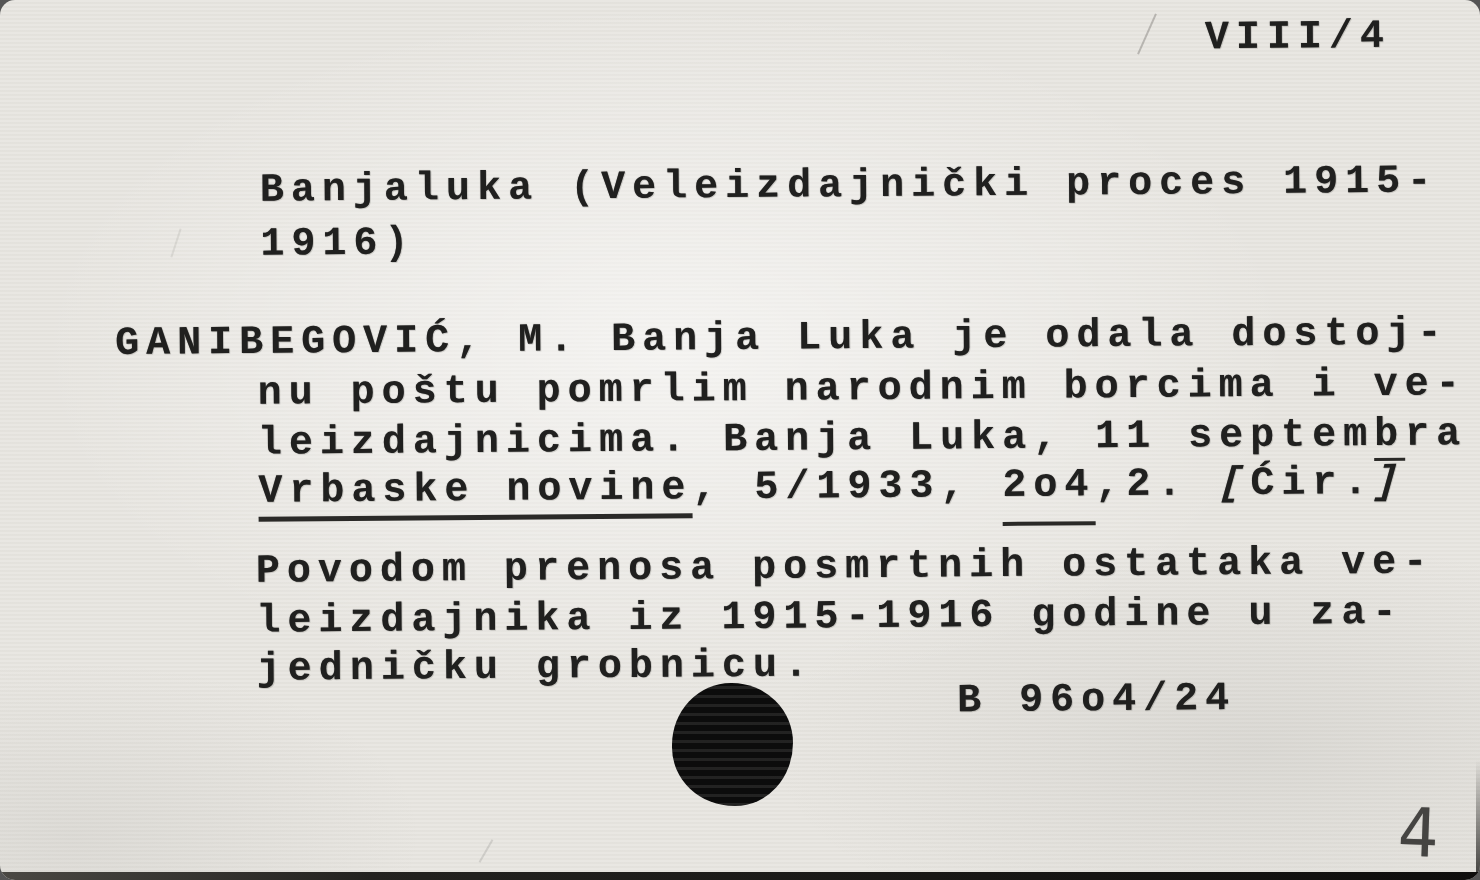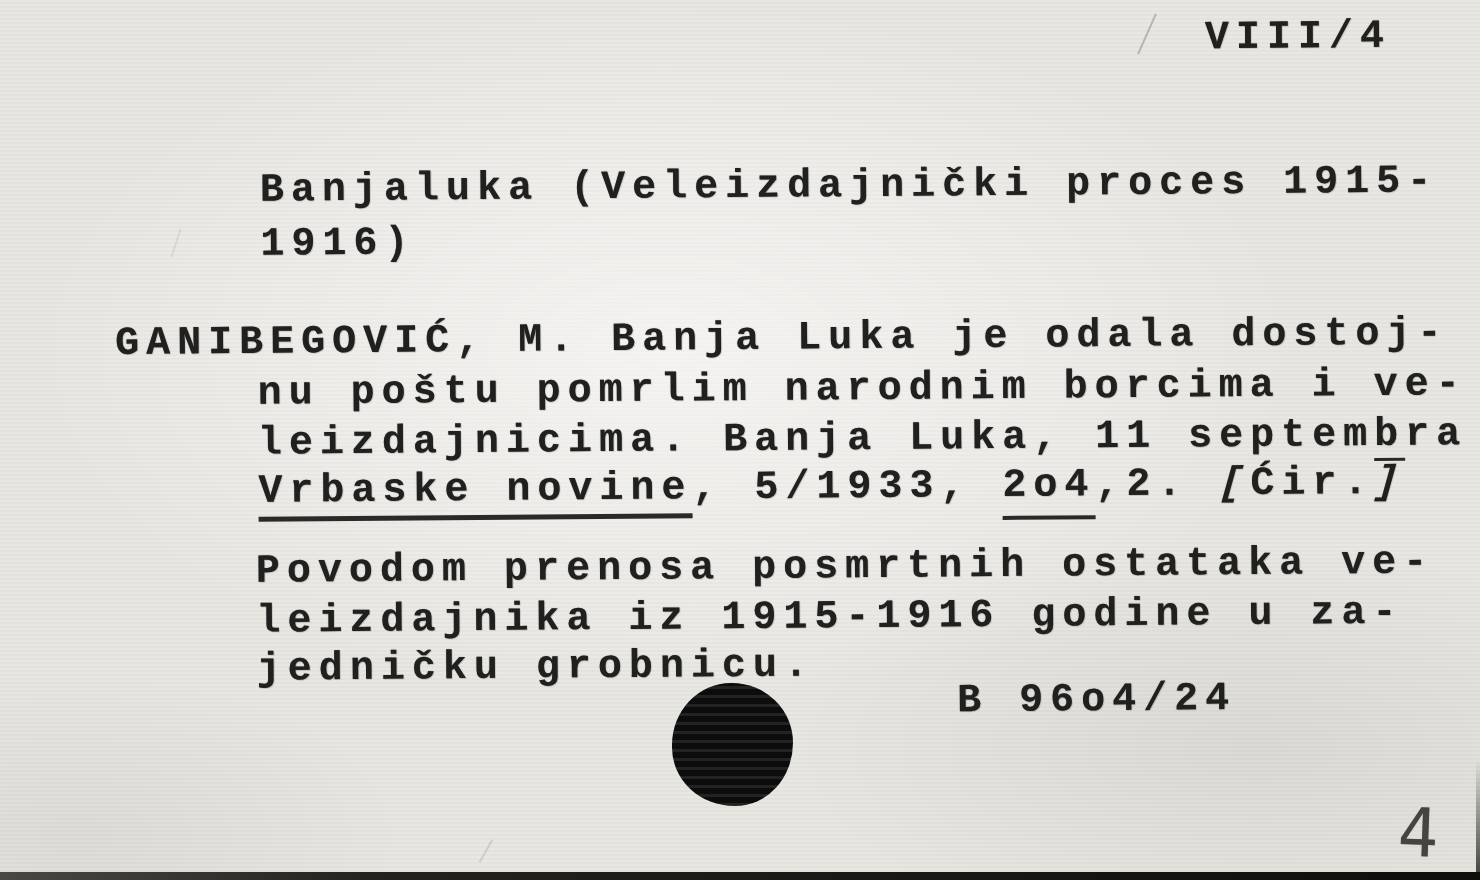--- a/index.html
+++ b/index.html
@@ -5,35 +5,36 @@
   html,body{margin:0;padding:0;background:#555;}
   .stage{
     position:relative;width:1480px;height:880px;overflow:hidden;
     background:
       radial-gradient(ellipse 900px 500px at 45% 40%, rgba(255,255,255,0.55), rgba(255,255,255,0) 70%),
       radial-gradient(ellipse 700px 300px at 85% 85%, rgba(120,120,115,0.12), rgba(120,120,115,0) 70%),
       radial-gradient(ellipse 500px 250px at 5% 95%, rgba(120,120,115,0.10), rgba(120,120,115,0) 70%),
       repeating-linear-gradient(0deg, rgba(160,158,150,0.06) 0 2px, rgba(255,255,255,0.05) 2px 4px),
       #e8e6e1;
     font-family:"Liberation Mono","DejaVu Sans Mono",monospace;
+    border-radius:15px;
   }
   .typed{
     position:absolute;inset:0;
     transform:rotate(-0.45deg);
     color:#20201f;
     font-weight:bold;
     font-size:40px;
     letter-spacing:7px;
     line-height:1;
     white-space:pre;
     text-shadow:0 0 1px rgba(40,38,36,0.55), 1px 1px 0 rgba(40,38,36,0.12);
   }
   .line{position:absolute;}
   .u-journal{border-bottom:5px solid #2a2927;padding-bottom:3px;}
-  .u-pages{border-bottom:4px solid #2a2927;padding-bottom:8px;text-align:right;}
+  .u-pages{border-bottom:4px solid #2a2927;padding-bottom:14px;text-align:right;}
   .u-char{border-bottom:3px solid #2a2927;padding-bottom:1px;}
   .bracket{display:inline-block;transform:skewX(-16deg);}
   .ink-blot{
     position:absolute;left:672px;top:683px;width:121px;height:123px;
     background:
       repeating-linear-gradient(0deg, rgba(235,233,228,0.10) 0 3px, rgba(0,0,0,0) 3px 9px),
       #0c0c0c;
     border-radius:49% 51% 48% 52% / 51% 49% 52% 48%;
   }
   .bottom-edge{

